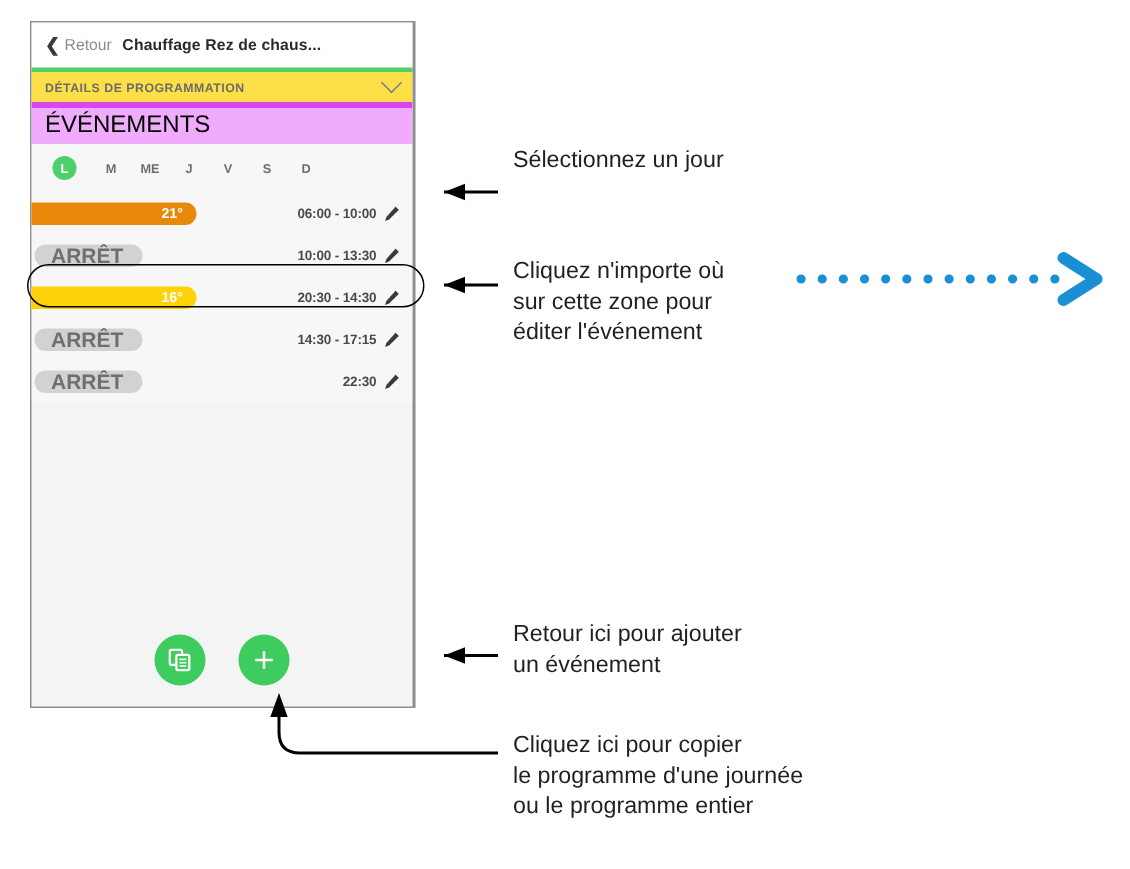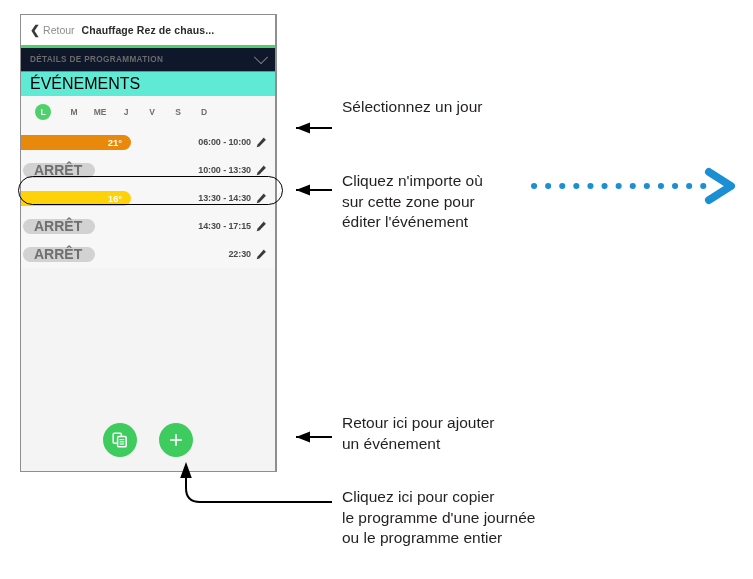--- a/index.html
+++ b/index.html
@@ -22,31 +22,31 @@
     padding:0 0 0 9px;box-sizing:border-box;
   }
   .chev-back{
     font-size:12px;color:#3a3a3a;line-height:1;margin-right:3px;font-weight:700;
   }
   .nav-back{font-size:10.5px;color:#8d8d8d;margin-right:7px;}
   .nav-title{font-size:10.5px;color:#2b2b2b;font-weight:700;letter-spacing:.1px;}
   .green-rule{height:3px;background:#4ed06a;}
 
   .sect{
-    height:24px;background:#0f172a;display:flex;align-items:center;
-    padding:0 9px;box-sizing:border-box;border-bottom:1px solid #d946ef;
+    height:24px;background:#fde047;display:flex;align-items:center;
+    padding:0 9px;box-sizing:border-box;border-bottom:4px solid #d946ef;
   }
   .sect .t{font-size:8.2px;color:#6b6b6b;letter-spacing:.35px;font-weight:600;}
   .sect .sp{flex:1;}
   .chev-down{
     width:9px;height:9px;border-right:1.6px solid #7a7a7a;border-bottom:1.6px solid #7a7a7a;
     transform:rotate(45deg) translate(-2px,-2px);
   }
   .sect2{
-    height:24px;background:#5eead4;display:flex;align-items:center;
+    height:24px;background:#f0abfc;display:flex;align-items:center;
     padding:0 9px;box-sizing:border-box;
   }
 
   
   .days{
     height:32px;background:#f7f7f7;display:flex;align-items:center;
     padding-left:14px;box-sizing:border-box;
   }
   .day{
     width:26px;text-align:center;font-size:8.5px;color:#6f6f6f;font-weight:600;
@@ -161,21 +161,21 @@
         <div class="pencil">
           <svg width="11" height="11" viewBox="0 0 11 11">
             <path d="M7.8,0.6 L10.0,2.8 L3.4,9.4 L0.7,10.3 L1.6,7.6 Z" fill="#3a3a3a"></path>
             <line x1="7.8" y1="0.6" x2="10.0" y2="2.8" stroke="#ffffff" stroke-width="0.4"></line>
           </svg>
         </div>
       </div>
       <div class="row">
         <div class="bar temp" style="background: rgb(253, 210, 8);">16°</div>
         <div class="sp"></div>
-        <div class="time">13:30 - 14:30</div>
+        <div class="time">20:30 - 14:30</div>
         <div class="pencil">
           <svg width="11" height="11" viewBox="0 0 11 11">
             <path d="M7.8,0.6 L10.0,2.8 L3.4,9.4 L0.7,10.3 L1.6,7.6 Z" fill="#3a3a3a"></path>
             <line x1="7.8" y1="0.6" x2="10.0" y2="2.8" stroke="#ffffff" stroke-width="0.4"></line>
           </svg>
         </div>
       </div>
       <div class="row">
         <div class="bar off" style="background: rgb(210, 210, 210);">ARRÊT</div>
         <div class="sp"></div>

